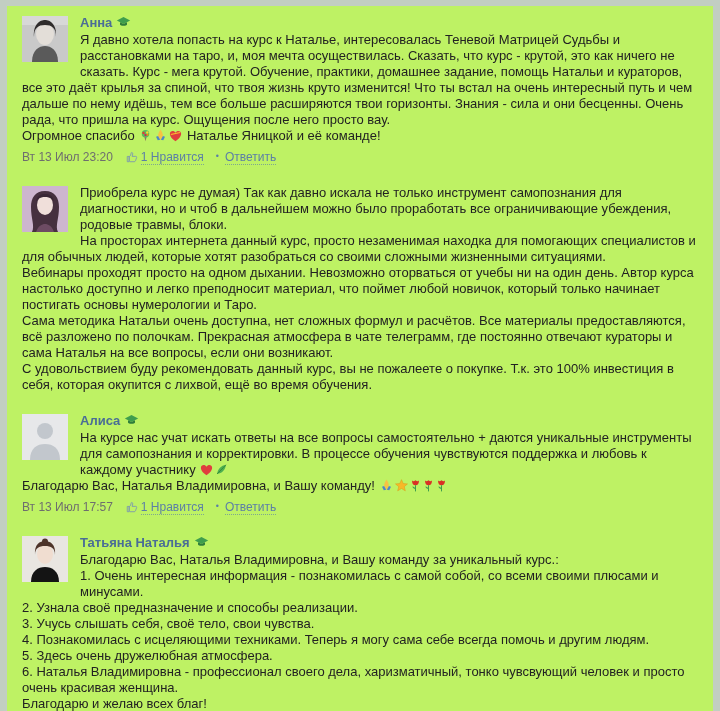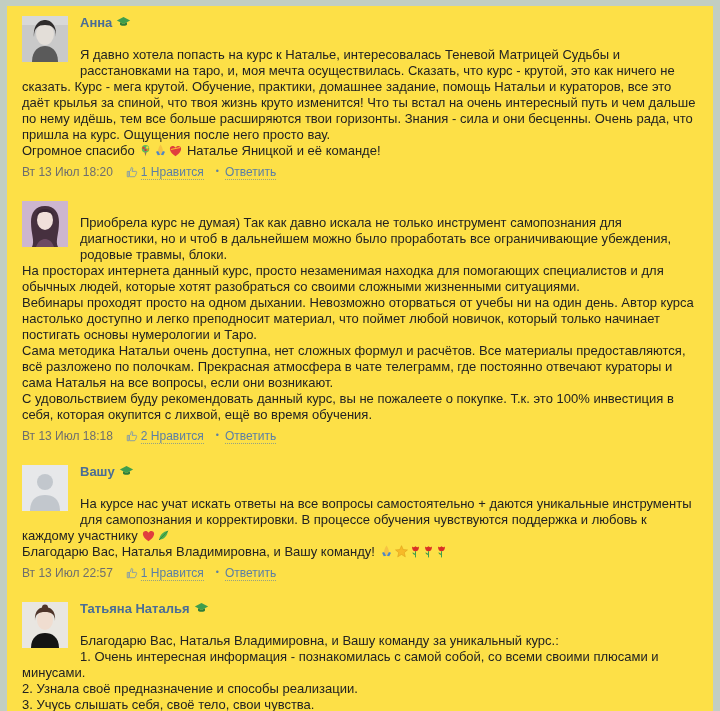--- a/index.html
+++ b/index.html
@@ -5,38 +5,38 @@
   html,body{margin:0;padding:0;}
   body{
     width:720px;height:711px;overflow:hidden;background:#ffffff;
     font-family:"Liberation Sans","DejaVu Sans",sans-serif;
   }
   .page{
     box-sizing:border-box;width:720px;height:711px;
     border-top:6px solid var(--frame,#c2cec2);
     border-left:7px solid var(--frame,#c2cec2);
     border-right:7px solid var(--frame,#c2cec2);
-    background:#fde047;
+    background:#bef264;
     padding:2px 6px 0 7px;
   }
   .comment{
     position:relative;
     padding:6px 8px 4px 8px;
     margin-bottom:9px;
     color:var(--text,#222);
     font-size:13px;line-height:16px;
   }
   .comment::after{content:"";display:block;clear:both;}
   .avatar{float:left;width:46px;height:46px;margin:2px 12px 3px 0;cursor:pointer;}
   .avatar svg{display:block;width:46px;height:46px;}
   .name-row{line-height:17px;white-space:nowrap;}
   .name{font-weight:bold;color:var(--name,#4a6d96);cursor:pointer;}
   .badge{display:inline-block;margin-left:4px;}
   .badge svg{vertical-align:-1px;}
-  .body{margin-top:16px;}
+  .body{margin-top:1px;}
   .emoji{display:inline-block;margin:0 1px;}
   .emoji svg{vertical-align:-2px;}
   .footer{margin-top:5px;font-size:12px;line-height:15px;color:var(--date,#6e6e6e);}
   .footer .date{margin-right:13px;}
   .like{color:var(--link,#5b7fa6);cursor:pointer;margin-right:12px;white-space:nowrap;}
   .thumb{display:inline-block;margin-right:3px;}
   .thumb svg{vertical-align:-2px;}
   .dotted{border-bottom:1px dotted rgba(91,127,166,.65);padding-bottom:0;}
   .sep{color:var(--link,#5b7fa6);font-size:9px;vertical-align:2px;margin-right:6px;}
   .reply{color:var(--link,#5b7fa6);cursor:pointer;}
@@ -68,50 +68,46 @@
               <circle cx="8" cy="7.4" r="1.4" fill="#d81b60"></circle>
               <circle cx="10.6" cy="7" r="1.2" fill="#fb8c00"></circle>
             </svg></span><span class="emoji"><svg viewBox="0 0 16 16" width="13" height="13">
               <path d="M8,0.5 C9.8,3.5 11,5.8 11,8.6 L8,13.5 L5,8.6 C5,5.8 6.2,3.5 8,0.5 Z" fill="#f6c344"></path>
               <path d="M2.5,9.5 L5,8.6 L7.6,13.2 L4.6,13.8 Z" fill="#4f86c6"></path>
               <path d="M13.5,9.5 L11,8.6 L8.4,13.2 L11.4,13.8 Z" fill="#4f86c6"></path>
             </svg></span><span class="emoji"><svg viewBox="0 0 16 15" width="13" height="12">
               <path d="M8,14 C2.2,10 1,6.8 1,4.6 C1,2.6 2.6,1.2 4.4,1.2 C5.9,1.2 7.2,2 8,3.3 C8.8,2 10.1,1.2 11.6,1.2 C13.4,1.2 15,2.6 15,4.6 C15,6.8 13.8,10 8,14 Z" fill="#e03e3e"></path>
               <path d="M2.2,5.6 L13.8,3.2" stroke="#fbc02d" stroke-width="1.3"></path>
             </svg></span> Наталье Яницкой и её команде!</div>
-        <div class="footer"><span class="date">Вт 13 Июл 18:20</span><span class="like"><span class="thumb"><svg viewBox="0 0 15 15" width="12" height="12">
+        <div class="footer"><span class="date">Вт 13 Июл 23:20</span><span class="like"><span class="thumb"><svg viewBox="0 0 15 15" width="12" height="12">
                 <path d="M1.6,6.8 H4 V13.4 H1.6 Z" fill="none" stroke="#7b96b2" stroke-width="1.1"></path>
                 <path d="M4,12.9 V7.3 C5.6,6.2 6.2,4.3 6.5,2.3 C6.6,1.4 8.4,1.6 8.4,3.2 C8.4,4.4 8,5.6 7.6,6.7 H12.3 C13.2,6.7 13.6,7.4 13.3,8.2 L11.8,12.3 C11.5,13.1 11,13.4 10.2,13.4 H4.9" fill="none" stroke="#7b96b2" stroke-width="1.1"></path>
               </svg></span><span class="dotted">1 Нравится</span></span><span class="sep">•</span><span class="reply dotted">Ответить</span></div>
       </div>
       <div class="comment">
         <div class="avatar">
           <svg viewBox="0 0 46 46">
             <rect width="46" height="46" fill="#cdb6cf"></rect>
             <path d="M23,5 C13,5 9,12 9,21 C9,33 13,40 10,46 L36,46 C33,40 37,33 37,21 C37,12 33,5 23,5 Z" fill="#46303f"></path>
             <ellipse cx="23" cy="19" rx="8" ry="10" fill="#f0dfda"></ellipse>
             <path d="M14,18 C14,10 18,8 23,8 C28,8 32,10 32,18 C32,13 28,11 23,11 C18,11 14,13 14,18 Z" fill="#3a2735"></path>
             <path d="M14,46 C16,40 20,38 23,38 C26,38 30,40 32,46 Z" fill="#6d4b63"></path>
           </svg>
         </div>
         <div class="body">Приобрела курс не думая) Так как давно искала не только инструмент самопознания для диагностики, но и чтоб в дальнейшем можно было проработать все ограничивающие убеждения, родовые травмы, блоки.<br>На просторах интернета данный курс, просто незаменимая находка для помогающих специалистов и для обычных людей, которые хотят разобраться со своими сложными жизненными ситуациями.<br>Вебинары проходят просто на одном дыхании. Невозможно оторваться от учебы ни на один день. Автор курса настолько доступно и легко преподносит материал, что поймет любой новичок, который только начинает постигать основы нумерологии и Таро.<br>Сама методика Натальи очень доступна, нет сложных формул и расчётов. Все материалы предоставляются, всё разложено по полочкам. Прекрасная атмосфера в чате телеграмм, где постоянно отвечают кураторы и сама Наталья на все вопросы, если они возникают.<br>С удовольствием буду рекомендовать данный курс, вы не пожалеете о покупке. Т.к. это 100% инвестиция в себя, которая окупится с лихвой, ещё во время обучения.</div>
-        <div class="footer"><span class="date">Вт 13 Июл 18:18</span><span class="like"><span class="thumb"><svg viewBox="0 0 15 15" width="12" height="12">
-                <path d="M1.6,6.8 H4 V13.4 H1.6 Z" fill="none" stroke="#7b96b2" stroke-width="1.1"></path>
-                <path d="M4,12.9 V7.3 C5.6,6.2 6.2,4.3 6.5,2.3 C6.6,1.4 8.4,1.6 8.4,3.2 C8.4,4.4 8,5.6 7.6,6.7 H12.3 C13.2,6.7 13.6,7.4 13.3,8.2 L11.8,12.3 C11.5,13.1 11,13.4 10.2,13.4 H4.9" fill="none" stroke="#7b96b2" stroke-width="1.1"></path>
-              </svg></span><span class="dotted">2 Нравится</span></span><span class="sep">•</span><span class="reply dotted">Ответить</span></div>
       </div>
       <div class="comment">
         <div class="avatar">
           <svg viewBox="0 0 46 46">
             <rect width="46" height="46" fill="#e7e8ea"></rect>
             <circle cx="23" cy="17" r="8" fill="#c2c7cd"></circle>
             <path d="M8,46 C8,34 15,30 23,30 C31,30 38,34 38,46 Z" fill="#c2c7cd"></path>
           </svg>
         </div>
-        <div class="name-row"><span class="name">Вашу</span><span class="badge"><svg viewBox="0 0 18 14" width="15" height="12">
+        <div class="name-row"><span class="name">Алиса</span><span class="badge"><svg viewBox="0 0 18 14" width="15" height="12">
               <polygon points="9,1 17,5.2 9,9.4 1,5.2" fill="#3f9e4d"></polygon>
               <path d="M4.8,7.2 V10 c0,2 8.4,2 8.4,0 V7.2 L9,9.4 Z" fill="#2f7d3b"></path>
             </svg></span></div>
         <div class="body">На курсе нас учат искать ответы на все вопросы самостоятельно + даются уникальные инструменты для самопознания и корректировки. В процессе обучения чувствуются поддержка и любовь к каждому участнику <span class="emoji"><svg viewBox="0 0 16 15" width="13" height="12">
               <path d="M8,14 C2.2,10 1,6.8 1,4.6 C1,2.6 2.6,1.2 4.4,1.2 C5.9,1.2 7.2,2 8,3.3 C8.8,2 10.1,1.2 11.6,1.2 C13.4,1.2 15,2.6 15,4.6 C15,6.8 13.8,10 8,14 Z" fill="#e03e3e"></path>
             </svg></span><span class="emoji"><svg viewBox="0 0 16 16" width="13" height="13">
               <path d="M2.5,13.5 C3.5,7.5 7.5,3 13.5,2.2 C12.8,8.5 8.5,12.8 2.5,13.5 Z" fill="#4caf50"></path>
               <path d="M2.5,13.5 C5.5,10.5 9,7 13.5,2.2" stroke="#2e7d32" stroke-width="0.9" fill="none"></path>
             </svg></span><br>Благодарю Вас, Наталья Владимировна, и Вашу команду! <span class="emoji"><svg viewBox="0 0 16 16" width="13" height="13">
               <path d="M8,0.5 C9.8,3.5 11,5.8 11,8.6 L8,13.5 L5,8.6 C5,5.8 6.2,3.5 8,0.5 Z" fill="#f6c344"></path>
@@ -125,21 +121,21 @@
               <path d="M7,12.5 C4.8,12.4 3.6,11 3,9.4 C5.2,9.7 6.4,10.7 7,12.5 Z" fill="#3f9e4d"></path>
             </svg></span><span class="emoji"><svg viewBox="0 0 14 16" width="11" height="13">
               <path d="M2.6,1.6 C2.6,5.4 3.8,7.6 7,7.6 C10.2,7.6 11.4,5.4 11.4,1.6 C10,3 9,3 7,1.4 C5,3 4,3 2.6,1.6 Z" fill="#d93025"></path>
               <path d="M7,7.6 L7,15.5" stroke="#3f9e4d" stroke-width="1.3"></path>
               <path d="M7,12.5 C4.8,12.4 3.6,11 3,9.4 C5.2,9.7 6.4,10.7 7,12.5 Z" fill="#3f9e4d"></path>
             </svg></span><span class="emoji"><svg viewBox="0 0 14 16" width="11" height="13">
               <path d="M2.6,1.6 C2.6,5.4 3.8,7.6 7,7.6 C10.2,7.6 11.4,5.4 11.4,1.6 C10,3 9,3 7,1.4 C5,3 4,3 2.6,1.6 Z" fill="#d93025"></path>
               <path d="M7,7.6 L7,15.5" stroke="#3f9e4d" stroke-width="1.3"></path>
               <path d="M7,12.5 C4.8,12.4 3.6,11 3,9.4 C5.2,9.7 6.4,10.7 7,12.5 Z" fill="#3f9e4d"></path>
             </svg></span></div>
-        <div class="footer"><span class="date">Вт 13 Июл 22:57</span><span class="like"><span class="thumb"><svg viewBox="0 0 15 15" width="12" height="12">
+        <div class="footer"><span class="date">Вт 13 Июл 17:57</span><span class="like"><span class="thumb"><svg viewBox="0 0 15 15" width="12" height="12">
                 <path d="M1.6,6.8 H4 V13.4 H1.6 Z" fill="none" stroke="#7b96b2" stroke-width="1.1"></path>
                 <path d="M4,12.9 V7.3 C5.6,6.2 6.2,4.3 6.5,2.3 C6.6,1.4 8.4,1.6 8.4,3.2 C8.4,4.4 8,5.6 7.6,6.7 H12.3 C13.2,6.7 13.6,7.4 13.3,8.2 L11.8,12.3 C11.5,13.1 11,13.4 10.2,13.4 H4.9" fill="none" stroke="#7b96b2" stroke-width="1.1"></path>
               </svg></span><span class="dotted">1 Нравится</span></span><span class="sep">•</span><span class="reply dotted">Ответить</span></div>
       </div>
       <div class="comment">
         <div class="avatar">
           <svg viewBox="0 0 46 46">
             <rect width="46" height="46" fill="#e9e6e1"></rect>
             <path d="M9,46 C9,35 16,31 23,31 C30,31 37,35 37,46 Z" fill="#141414"></path>
             <ellipse cx="23" cy="18" rx="8" ry="10" fill="#f0ddd0"></ellipse>

